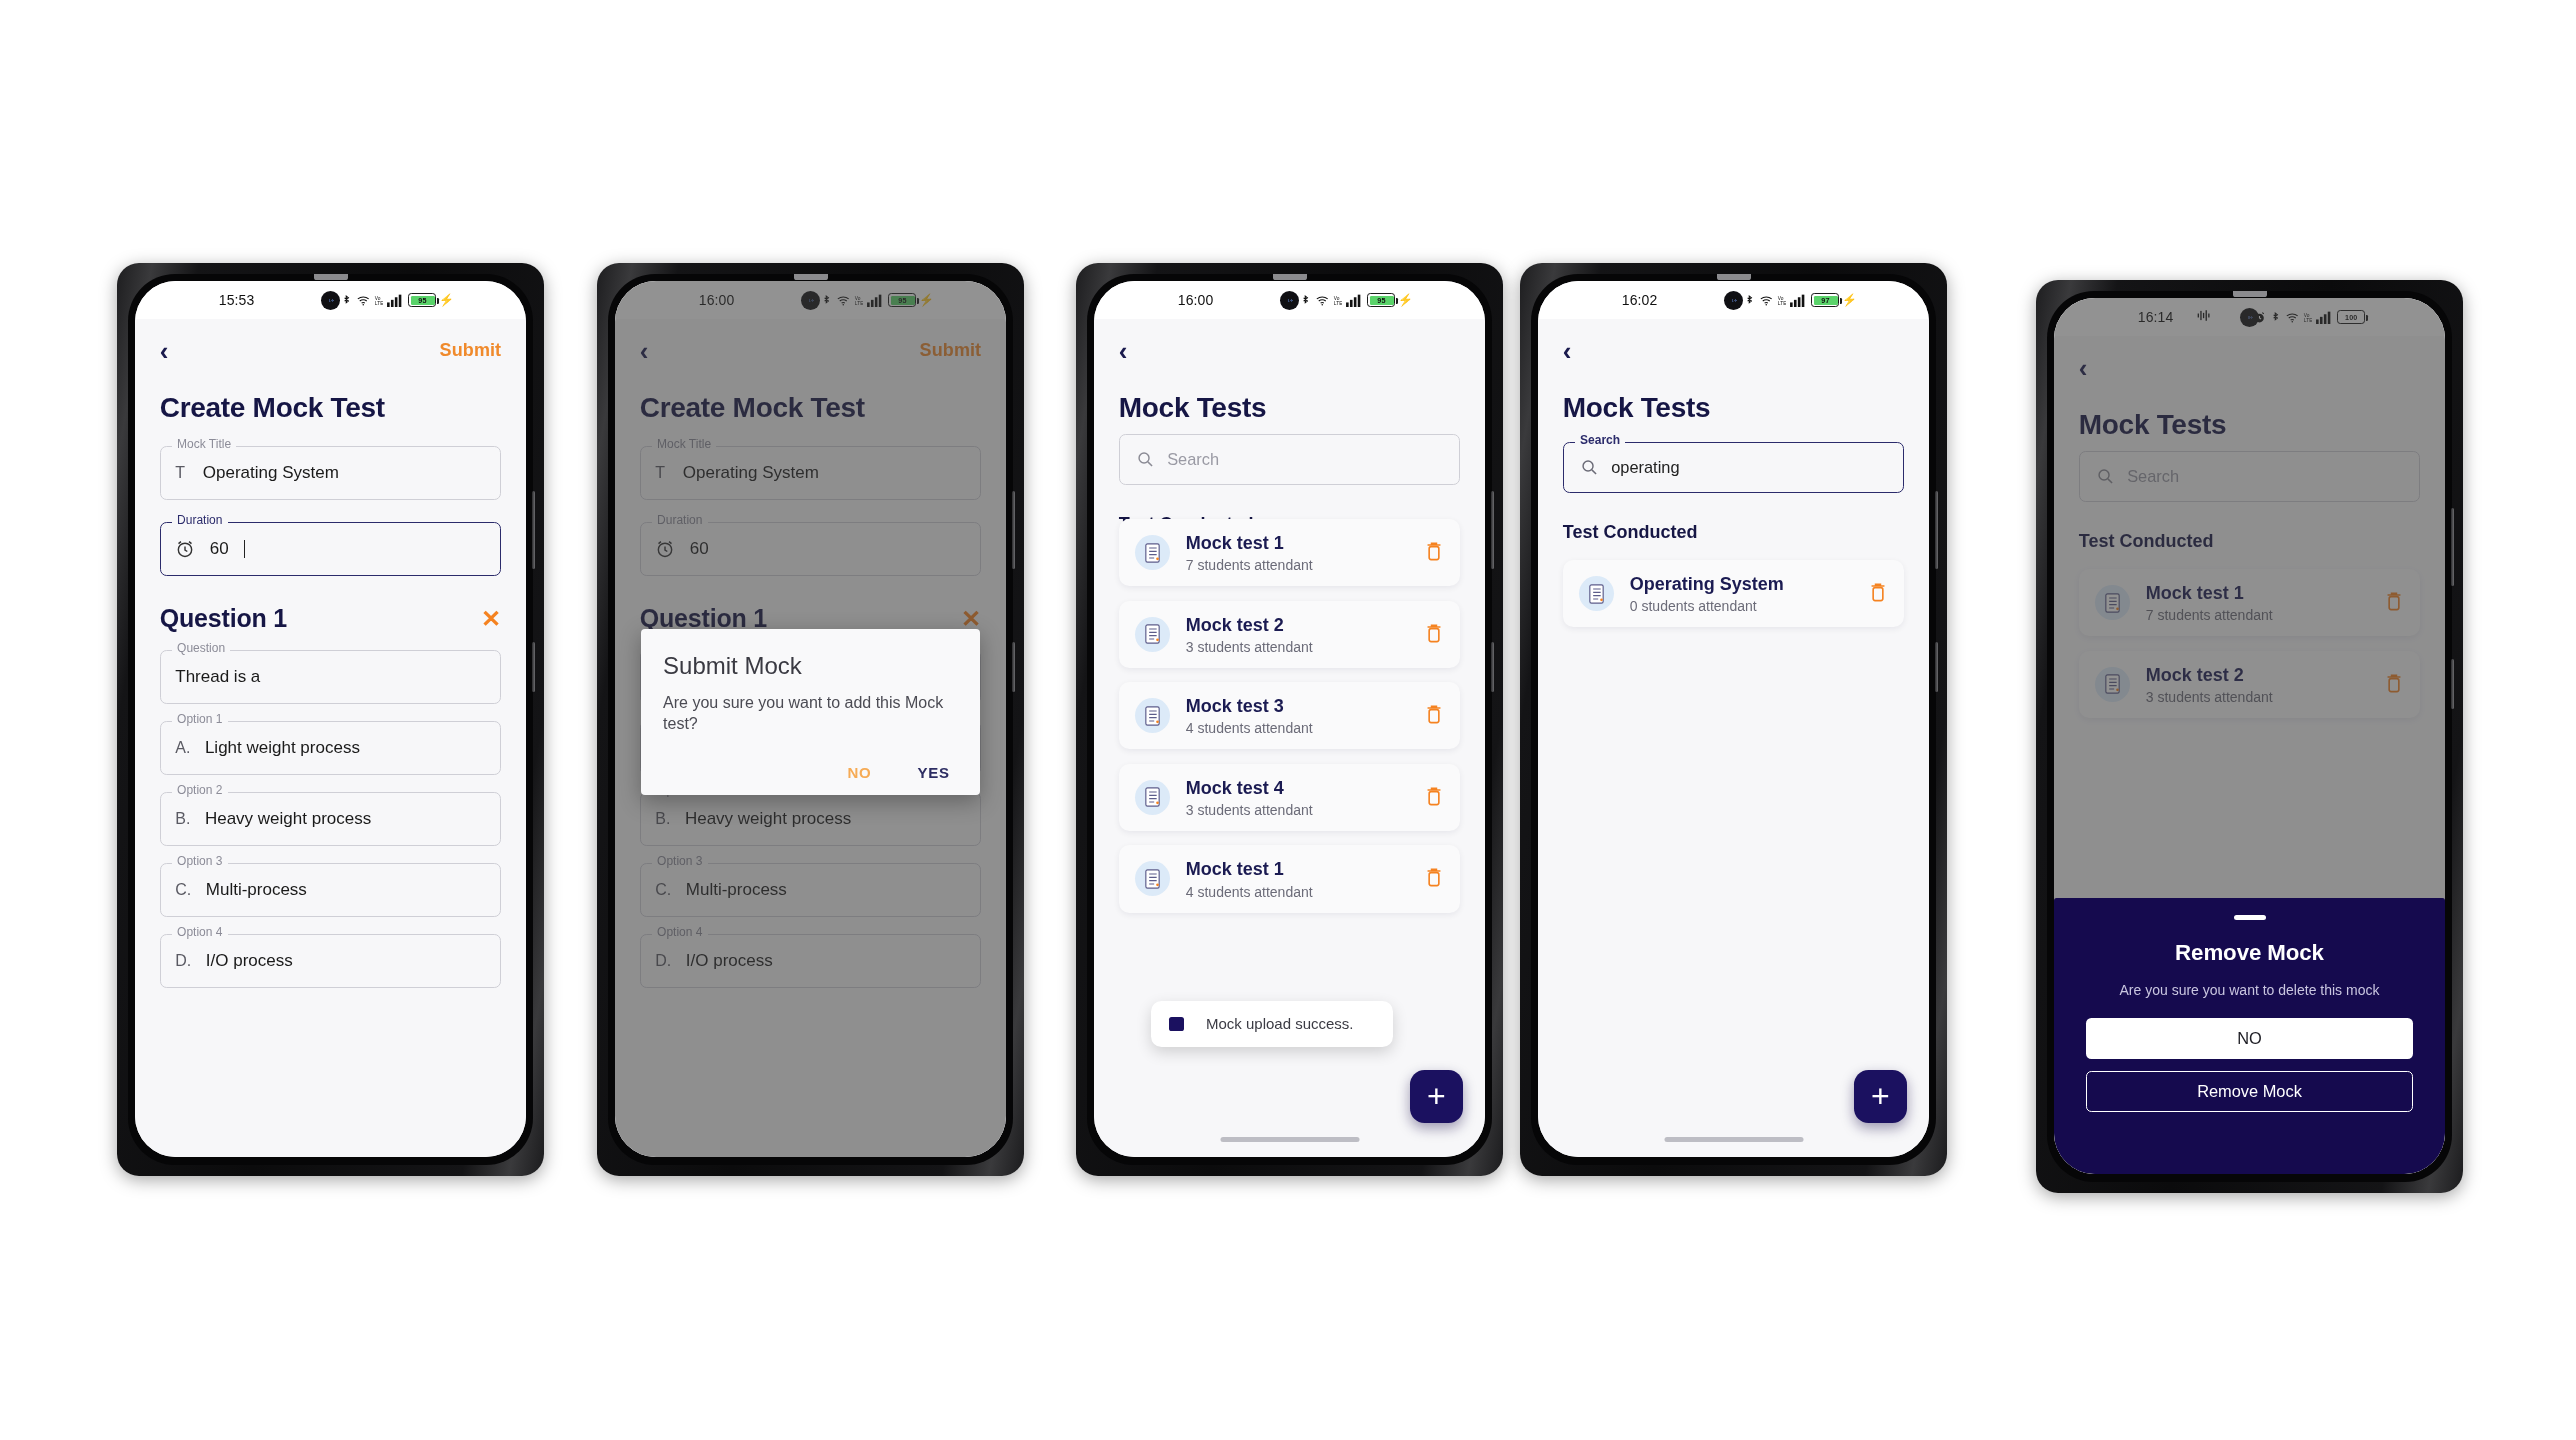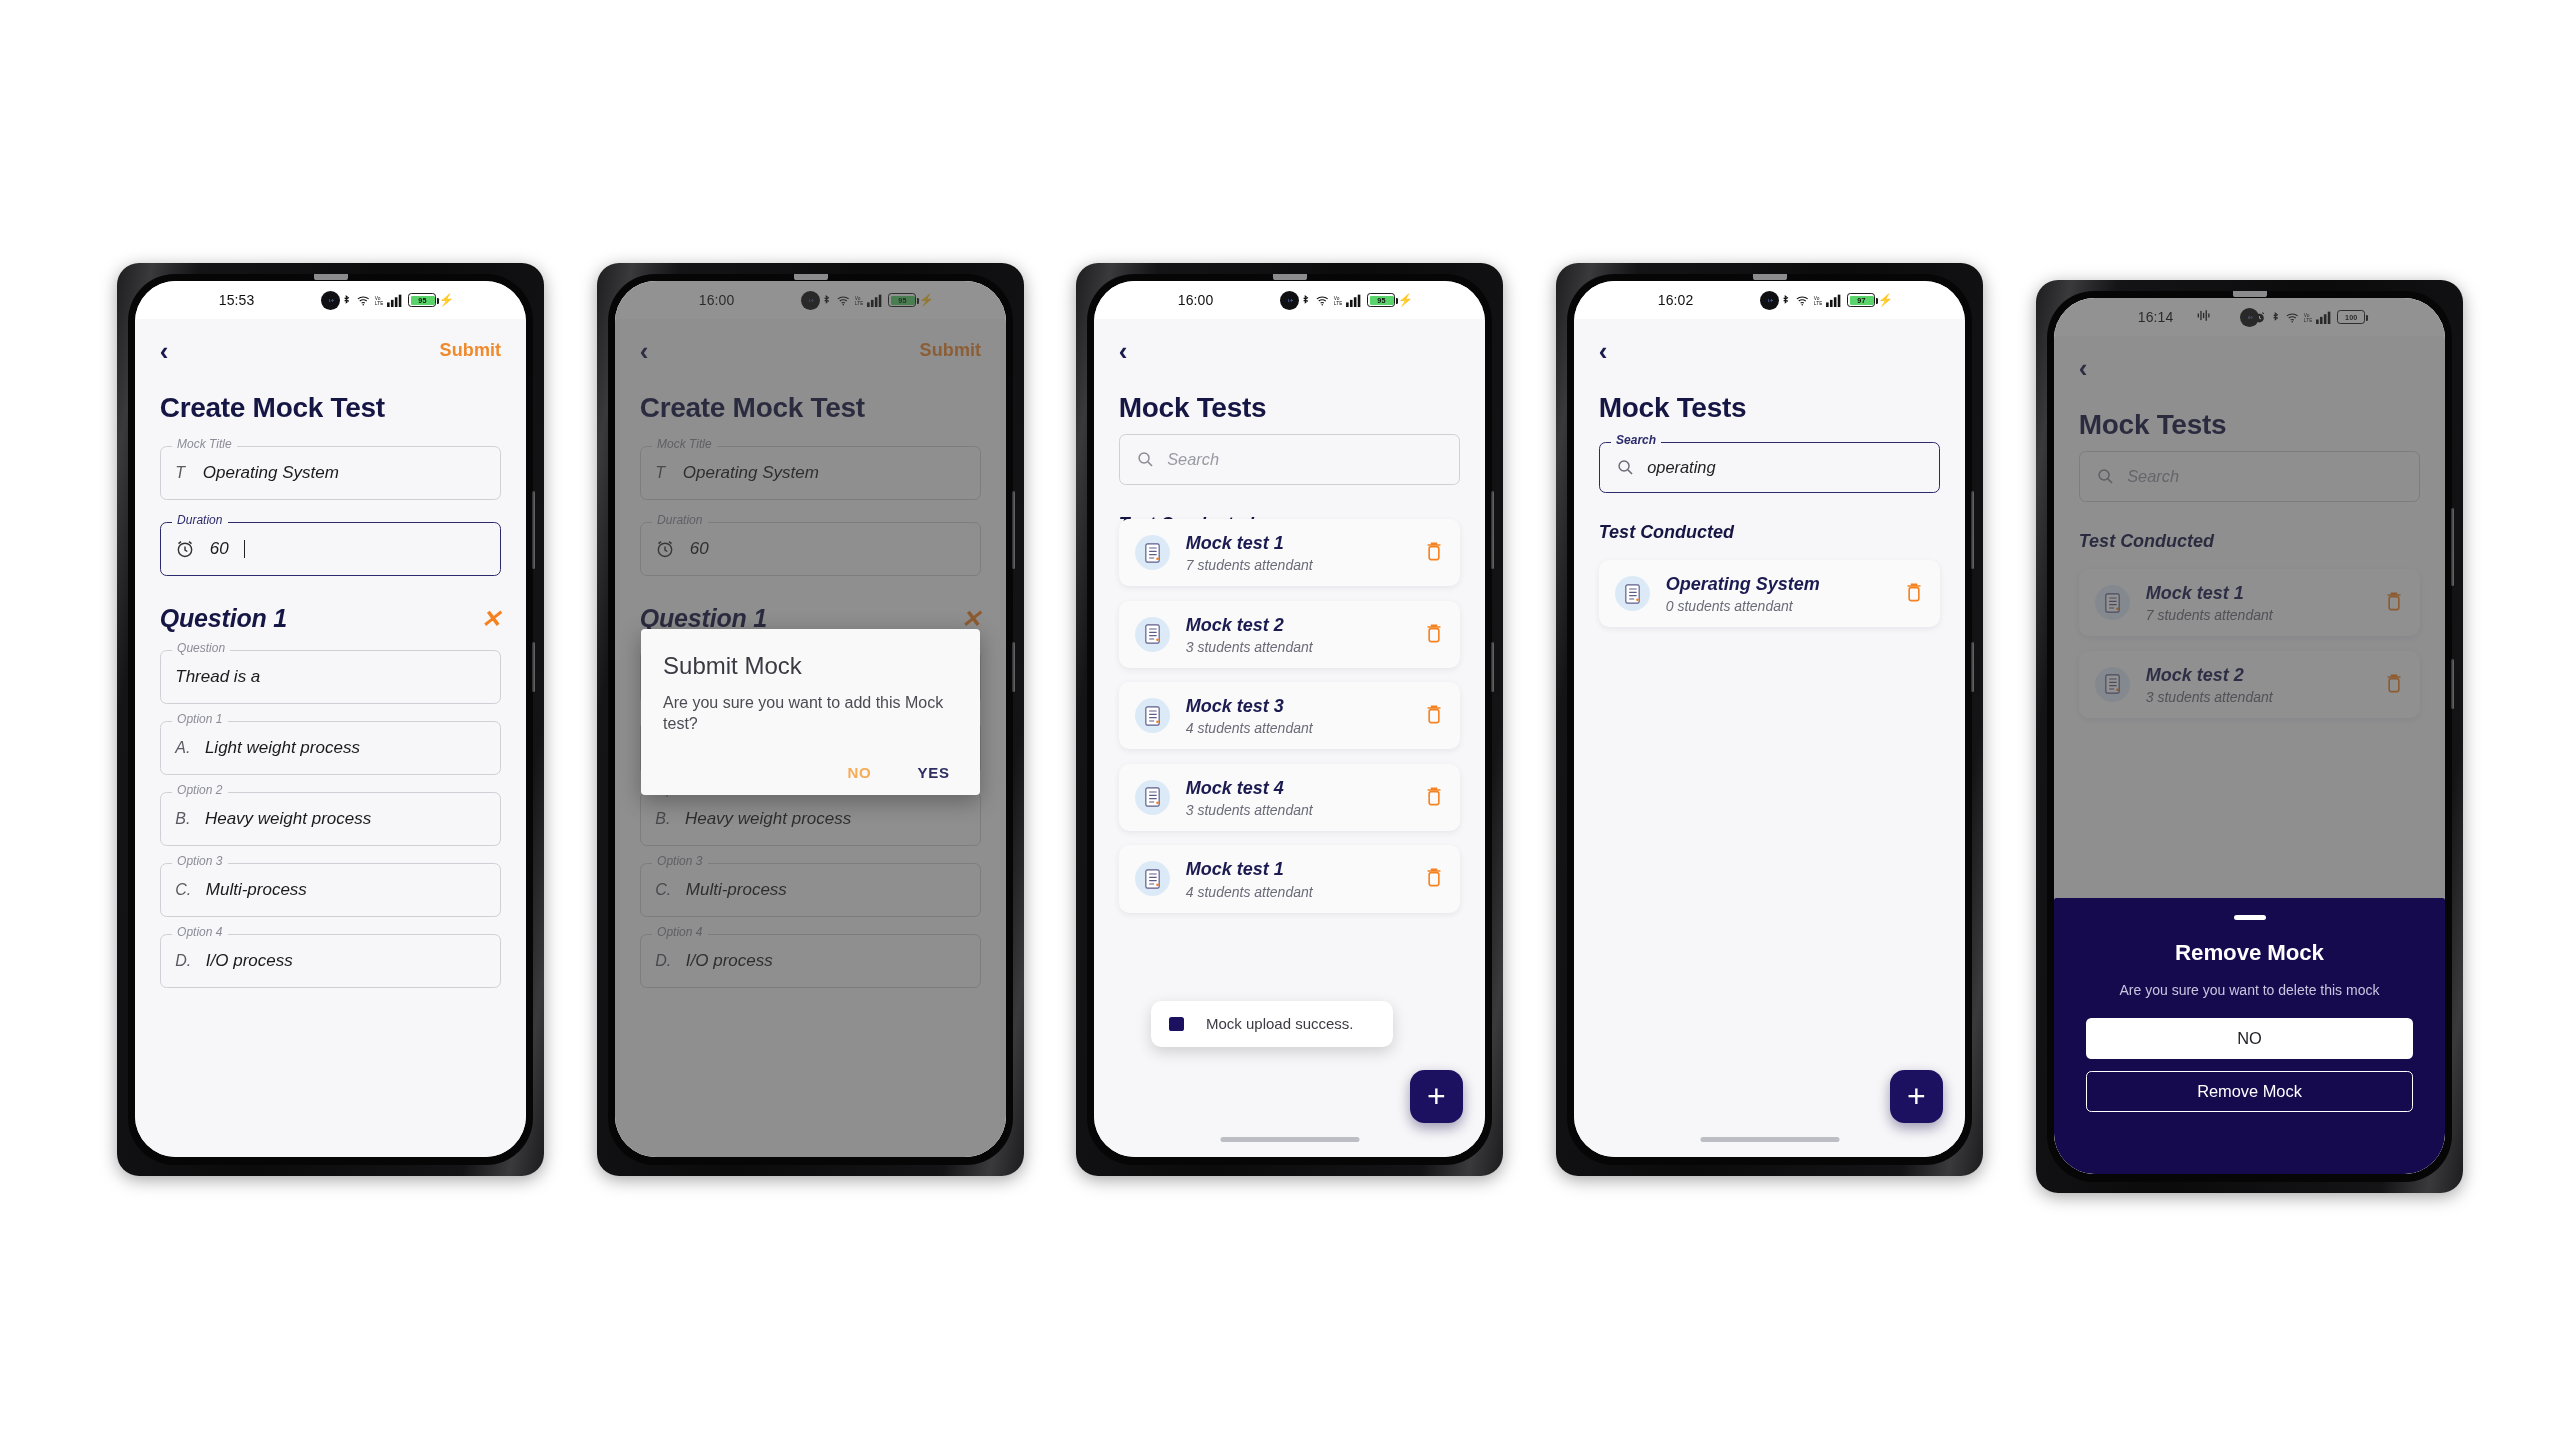--- a/index.html
+++ b/index.html
@@ -75,21 +75,21 @@
   
   .app { position:absolute; inset:0; top:38px; background:#f7f7f9;
          display:flex; flex-direction:column; }
   .appbar { height: 63px; display:flex; align-items:center; padding: 0 25px; flex:none; }
   .back { font-size: 26px; color:#1b1b4e; font-weight: 600; line-height:1; cursor:pointer; }
   .spacer { flex:1; }
   .submit { color:#f08a2c; font-size:18px; font-weight:700; letter-spacing:0.1px; }
   .h1 { font-size: 28px; font-weight: 800; color:#161645; padding: 9.2px 25px 0 25px;
         letter-spacing:-0.3px; flex:none; }
 
-  .content { flex:1; padding: 0 25px; overflow:hidden; position:relative;font-style:italic; }
+  .content { flex:1; padding: 0 25px; overflow:hidden; position:relative; }
 
   
   .field { position: relative; margin-top: 22.3px; }
   .field .box { border:1.1px solid #cfcfd6; border-radius: 6.6px; height: 54px;
                 display:flex; align-items:center; gap:14.5px; padding: 0 14.5px; background:transparent; }
   .field .lbl { position:absolute; top:-8px; left:12px; background:#f7f7f9; padding: 0 5.3px;
                 font-size:12px; color:#8c8c98; line-height:1; }
   .field.focused .box { border-color:#2b2b6b; border-width:1.6px; }
   .field.focused .lbl { color:#2b2b6b; }
   .field .val { font-size:17px; color:#1a1a1a; }
@@ -590,21 +590,21 @@
           <span class="tmsg">Mock upload success.</span>
         </div>
         <div class="fab">+</div>
         <div class="homebar"></div>
       </div>
       <div class="btn-vol a"></div>
       <div class="btn-vol b"></div>
     </div>
   </div>
 
-  <div class="phone" style="left:1556px; top:263px;">
+  <div class="phone" style="left:1520px; top:263px;">
     <div class="bezel">
       <div class="topnotch"></div>
       <div class="screen">
 
         <div class="statusbar">
           <span class="sb-time">16:02</span>
           <span class="sb-cam">
               <i></i>
             </span>
           <span class="sb-right">

